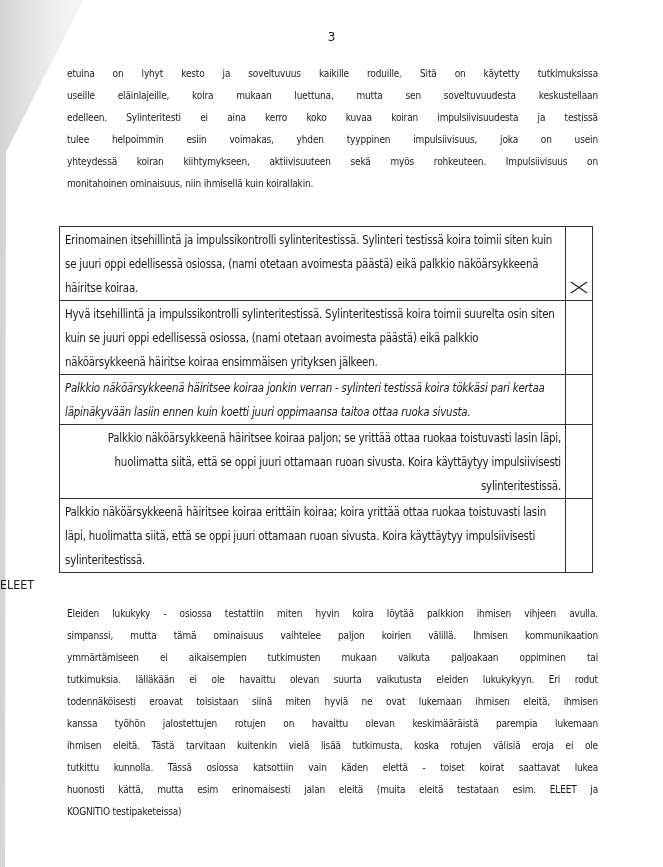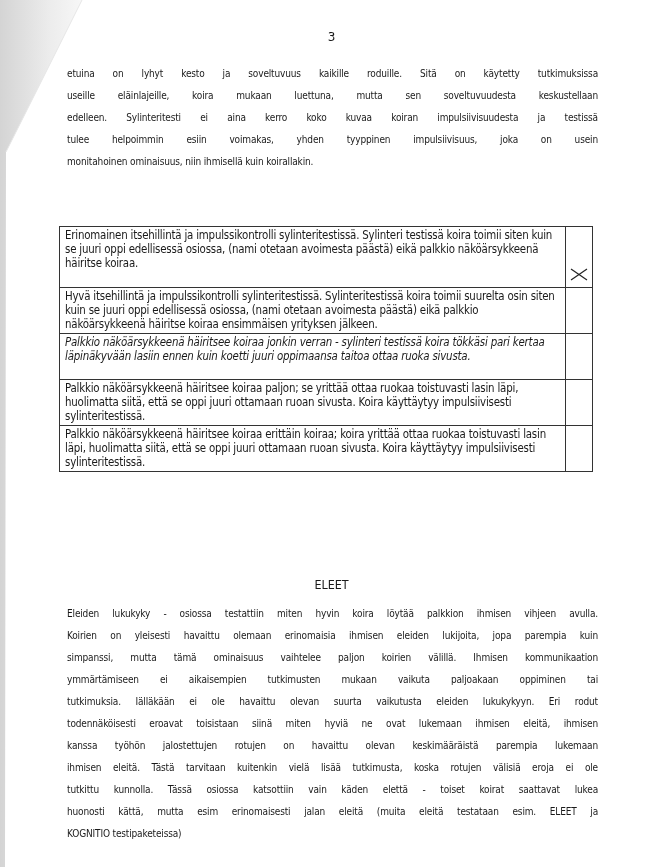--- a/index.html
+++ b/index.html
@@ -21,33 +21,33 @@
     font-size:10px; line-height:22px; text-align:justify;
     letter-spacing:-0.15px;
   }
   .para .line { display:block; text-align:justify; text-align-last:justify; height:22px; white-space:nowrap; }
   .para .line.last { text-align-last:left; }
   #p1 { top:63px; }
   #p2 { top:603px; }
   .rubric {
     position:absolute; left:59px; top:226px; width:534px;
     border-collapse:collapse; table-layout:fixed;
-    font-size:11.4px; line-height:14px; letter-spacing:-0.2px;
+    font-size:11.4px; line-height:24px; letter-spacing:-0.2px;
   }
   .rubric td { border:1.5px solid #333; vertical-align:top; padding:1px 4px 0 5px; }
   .rubric td.mark { width:26px; padding:0; position:relative; }
   .rubric tr.r1 td { height:59px; }
   .rubric tr.r2 td { height:44px; }
   .rubric tr.r3 td { height:44px;font-style:italic; }
-  .rubric tr.r4 td { height:44px; }
+  .rubric tr.r4 td { height:44px;text-align:right; }
   .rubric tr.r5 td { height:44px; }
   .xmark { position:absolute; left:4px; bottom:6px; width:18px; height:13px; }
   .section-title {
     position:absolute; left:0; width:663px; top:577px;
-    text-align:center; font-size:12.4px;
+    font-size:12.4px;
   }
 </style>
 </head>
 <body>
 
 <svg class="fold" viewBox="0 0 90 867" preserveAspectRatio="none">
   <defs>
     <linearGradient id="fg" x1="0" y1="0" x2="1" y2="0">
       <stop offset="0" stop-color="#d4d4d4"></stop>
       <stop offset="0.6" stop-color="#ececec"></stop>
@@ -58,20 +58,21 @@
   <line x1="82" y1="0" x2="6" y2="152" stroke="#e6e6e6" stroke-width="1"></line>
 </svg>
 
 <div class="page-number">3</div>
 
 <div class="para" id="p1">
   <span class="line">etuina on lyhyt kesto ja soveltuvuus kaikille roduille. Sitä on käytetty tutkimuksissa</span>
   <span class="line">useille eläinlajeille, koira mukaan luettuna, mutta sen soveltuvuudesta keskustellaan</span>
   <span class="line">edelleen.  Sylinteritesti ei aina kerro koko kuvaa koiran impulsiivisuudesta ja testissä</span>
   <span class="line">tulee helpoimmin esiin voimakas, yhden tyyppinen impulsiivisuus, joka on usein</span>
+  <span class="line">yhteydessä koiran kiihtymykseen, aktiivisuuteen sekä myös rohkeuteen. Impulsiivisuus on</span>
   <span class="line last">monitahoinen ominaisuus, niin ihmisellä kuin koirallakin.</span>
 </div>
 
 <table class="rubric">
   <tbody>
       <tr class="r1">
     <td>Erinomainen itsehillintä ja impulssikontrolli sylinteritestissä. Sylinteri testissä koira toimii siten kuin se juuri oppi edellisessä osiossa, (nami otetaan avoimesta päästä) eikä palkkio näköärsykkeenä häiritse koiraa.</td>
     <td class="mark">
       <svg class="xmark" viewBox="0 0 18 13">
         <line x1="1" y1="1" x2="17" y2="12" stroke="#222" stroke-width="1.2"></line>
@@ -95,21 +96,20 @@
     <td>Palkkio näköärsykkeenä häiritsee koiraa erittäin koiraa; koira yrittää ottaa ruokaa toistuvasti lasin läpi, huolimatta siitä, että se oppi juuri ottamaan ruoan sivusta. Koira käyttäytyy impulsiivisesti sylinteritestissä.</td>
     <td class="mark"></td>
   </tr>
 </tbody>
   </table>
 
 <div class="section-title">ELEET</div>
 
 <div class="para" id="p2">
   <span class="line">Eleiden lukukyky - osiossa testattiin miten hyvin koira löytää palkkion ihmisen vihjeen avulla.</span>
-  <span class="line">Koirien on yleisesti havaittu olemaan erinomaisia ihmisen eleiden lukijoita, jopa parempia kuin</span>
   <span class="line">simpanssi, mutta tämä ominaisuus vaihtelee paljon koirien välillä. Ihmisen kommunikaation</span>
   <span class="line">ymmärtämiseen ei aikaisempien tutkimusten mukaan vaikuta paljoakaan oppiminen tai</span>
   <span class="line">tutkimuksia. Iälläkään ei ole havaittu olevan suurta vaikutusta eleiden lukukykyyn. Eri rodut</span>
   <span class="line">todennäköisesti eroavat toisistaan siinä miten hyviä ne ovat lukemaan ihmisen eleitä, ihmisen</span>
   <span class="line">kanssa työhön jalostettujen rotujen on havaittu olevan keskimääräistä parempia lukemaan</span>
   <span class="line">ihmisen eleitä. Tästä tarvitaan kuitenkin vielä lisää tutkimusta, koska rotujen välisiä eroja ei ole</span>
   <span class="line">tutkittu kunnolla. Tässä osiossa katsottiin vain käden elettä - toiset koirat saattavat lukea</span>
   <span class="line">huonosti kättä, mutta esim erinomaisesti jalan eleitä (muita eleitä testataan esim. ELEET ja</span>
   <span class="line last">KOGNITIO testipaketeissa)</span>
 </div>

